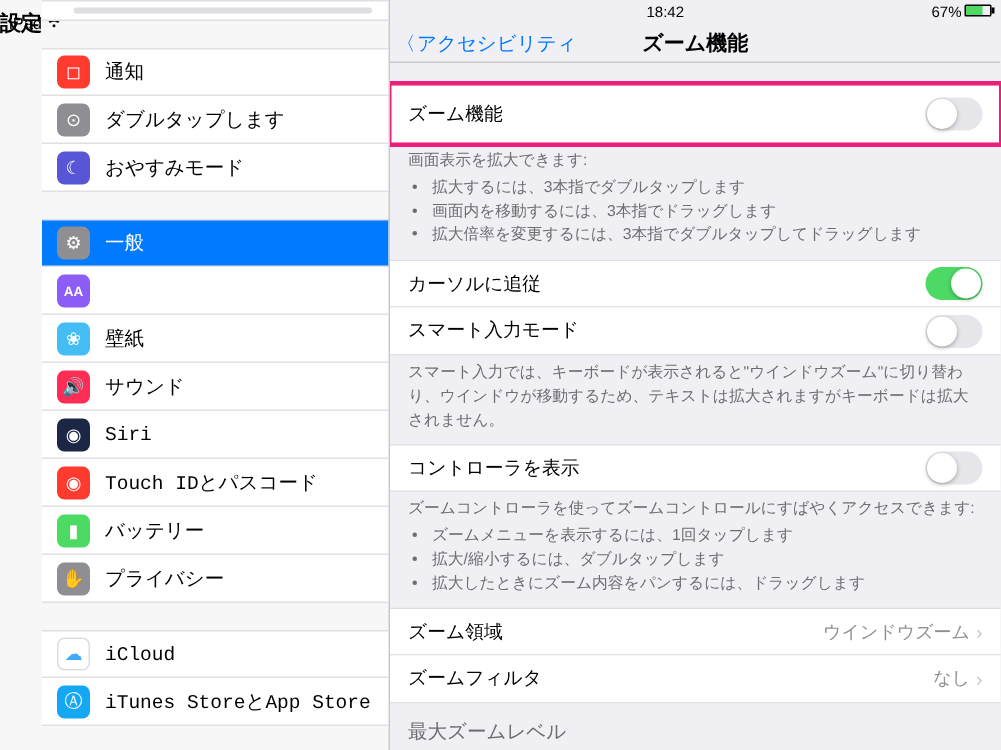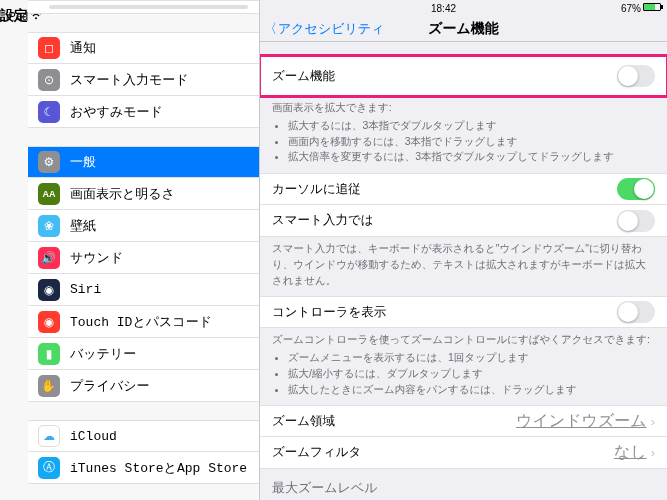--- a/index.html
+++ b/index.html
@@ -24,21 +24,21 @@
   .statusbar .batt { display:flex; gap:2px;}
   .batt-shell{ width:18px; height:8px; border:1px solid #000; border-radius:1px; position:relative; display:inline-block;}
   .batt-shell:after{content:""; position:absolute; right:-3px; top:1px; width:2px; height:4px; background:#000;}
   .batt-fill{ position:absolute; left:0; top:0; bottom:0; width:67%; background:#4cd964;}
   .navhdr { height: 26px; display:flex; align-items:center; justify-content:center; position:relative; border-bottom:1px solid #c8c7cc; font-size:14px; font-weight:600;}
   .navhdr .back{ position:absolute; left:4px; color:#007aff; font-size:13px; font-weight:400; display:flex; align-items:center; gap:1px;}
   .content{ flex:1; overflow-y:auto; font-size:12.5px; }
   .cell{ background:#fff; border-bottom:1px solid #e0e0e2; display:flex; align-items:center; min-height:32px; padding:0 12px; position:relative;}
   .cell.first{ border-top:1px solid #e0e0e2; }
   .cell .title{ flex:1; }
-  .cell .value{ color:#8e8e93; margin-right:4px; font-size:16px;text-decoration:underline;}
+  .cell .value{ color:#8e8e93; margin-right:4px; font-size:12px;}
   .cell .chev{ color:#c7c7cc; font-size:13px;}
   .toggle{ width:38px; height:22px; border-radius:11px; position:relative; flex-shrink:0;}
   .toggle .knob{ width:20px; height:20px; background:#fff; border-radius:50%; position:absolute; top:1px; box-shadow:0 1px 3px rgba(0,0,0,.3);}
   .toggle.off{ background:#e5e5ea; }
   .toggle.off .knob{ left:1px; }
   .toggle.on{ background:#4cd964; }
   .toggle.on .knob{ right:1px; }
   .foot{ color:#6d6d72; font-size:10.5px; padding:4px 12px 8px 12px; line-height:1.5;}
   .foot ul{ list-style:disc; padding-left:16px; margin-top:2px;}
   .highlight{ outline:3px solid #ec1e79; outline-offset:-1px; }
@@ -68,36 +68,35 @@
           <div style="width:90%; height:4px; background:#dedee3; border-radius:2px;"></div>
         </div>
       <div class="group-gap"></div>
 
       <div class="row first">
         <div class="icon" style="background:#ff3b30">◻︎</div>
         <span class="label">通知</span>
       </div>
       <div class="row">
         <div class="icon" style="background:#8e8e93">⊙</div>
-        <span class="label">スマート入力モード</span>
+        <span class="label">ダブルタップします</span>
       </div>
       <div class="row">
         <div class="icon" style="background:#5856d6">☾</div>
         <span class="label">おやすみモード</span>
       </div>
 
       <div class="group-gap"></div>
 
       <div class="row first selected">
         <div class="icon" style="background:#8e8e93">⚙</div>
         <span class="label">一般</span>
       </div>
       <div class="row">
-        <div class="icon" style="background:#4d7c0f;font-size:9px;font-weight:700;">AA</div>
-        <span class="label">画面表示と明るさ</span>
+        <div class="icon" style="background:#8b5cf6;font-size:9px;font-weight:700;">AA</div>
       </div>
       <div class="row">
         <div class="icon" style="background:#44bdf5">❀</div>
         <span class="label">壁紙</span>
       </div>
       <div class="row">
         <div class="icon" style="background:#ff2d55">🔊</div>
         <span class="label">サウンド</span>
       </div>
       <div class="row">
@@ -169,21 +168,21 @@
         </ul>
       </div>
 
       <div class="cell first">
         <span class="title">カーソルに追従</span>
         <div class="toggle on">
             <div class="knob"></div>
           </div>
       </div>
       <div class="cell">
-        <span class="title">スマート入力では</span>
+        <span class="title">スマート入力モード</span>
         <div class="toggle off">
             <div class="knob"></div>
           </div>
       </div>
       <div class="foot">スマート入力では、キーボードが表示されると"ウインドウズーム"に切り替わり、ウインドウが移動するため、テキストは拡大されますがキーボードは拡大されません。</div>
 
       <div class="cell first">
         <span class="title">コントローラを表示</span>
         <div class="toggle off">
             <div class="knob"></div>

